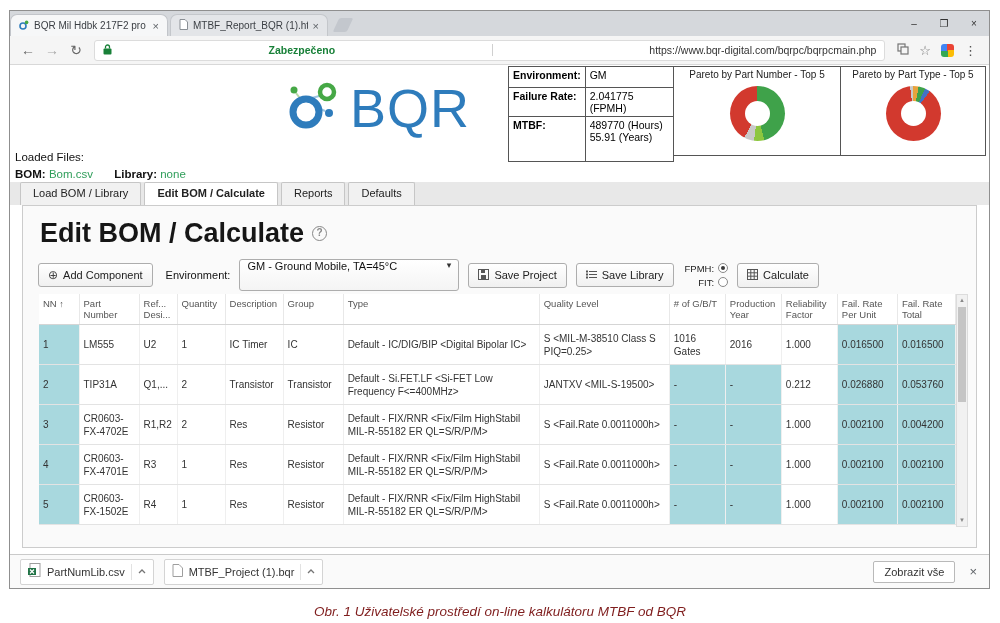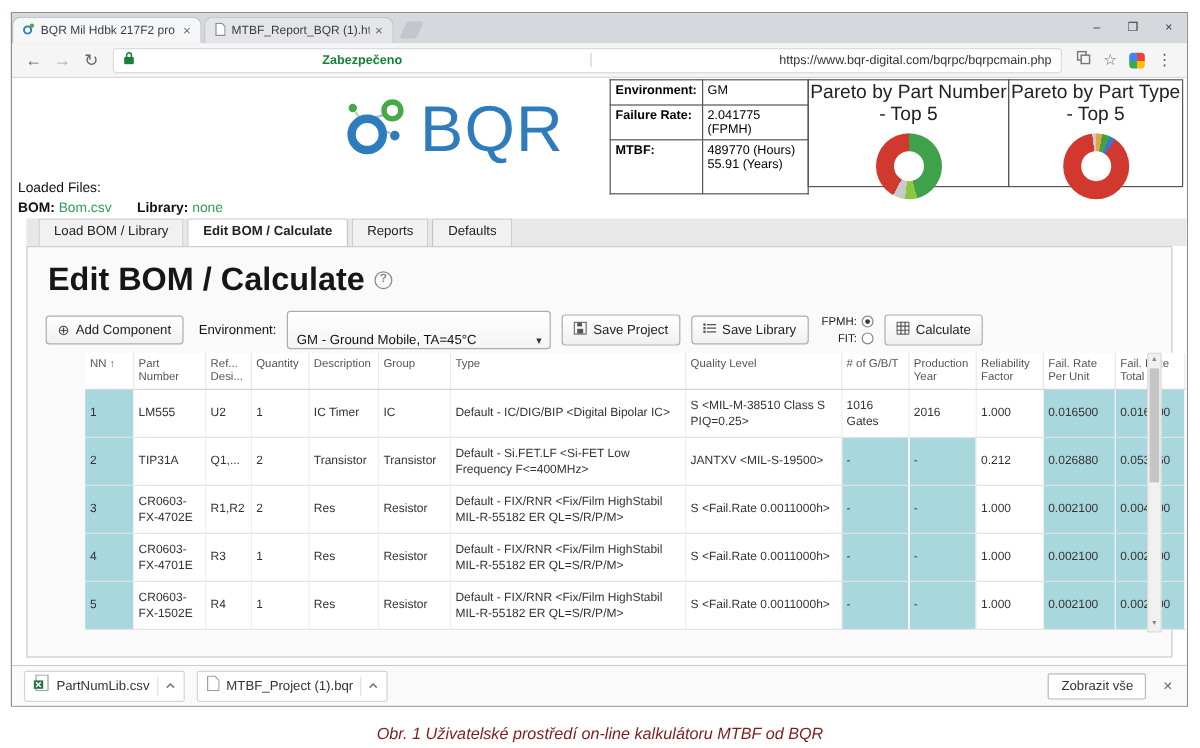--- a/index.html
+++ b/index.html
@@ -46,59 +46,59 @@
 
   .stats { position:absolute; right:3px; top:1px; height:90px; display:flex; }
   .info { border-collapse:collapse; width:166px; font-size:10.5px; }
   .info th, .info td { border:1px solid #555; padding:2px 4px; text-align:left; vertical-align:top; }
   .info th { font-weight:bold; width:72px; }
   .info tr:nth-child(1) th, .info tr:nth-child(1) td { height:21px; }
   .info tr:nth-child(2) th, .info tr:nth-child(2) td { height:24px; }
   .info tr:nth-child(3) th, .info tr:nth-child(3) td { height:45px; }
   .chartbox { width:168px; border:1px solid #555; margin-left:-1px; text-align:center; padding-top:2px; }
   .chartbox.last { width:146px; }
-  .charttitle { font-size:16px; color:#222; }
+  .charttitle { font-size:10px; color:#222; }
   .donut { width:55px; height:55px; border-radius:50%; margin:6px auto 0; position:relative; }
   .donut::after { content:""; position:absolute; inset:15px; background:#fff; border-radius:50%; }
 
   .loaded { position:absolute; left:5px; top:84px; font-size:11.5px; color:#111; line-height:1.45; }
   .loaded b { font-weight:bold; }
   .green { color:#2f9e5a; }
   .lib { margin-left:18px; }
 
-  .ptabs { position:absolute; left:12px; right:0; top:117px; height:23px; background:#e8e8e8;
+  .ptabs { position:absolute; left:0; right:0; top:117px; height:23px; background:#e8e8e8;
            display:flex; align-items:flex-end; padding-left:10px; }
   .ptab { font-size:11px; color:#222; background:#f1f1f1; border:1px solid #c6c6c6; border-bottom:none;
           padding:4px 12px 5px; margin-right:3px; border-radius:2px 2px 0 0; height:23px; }
   .ptab.active { background:#fff; font-weight:bold; position:relative; z-index:2; }
 
   .panel { position:absolute; left:12px; right:12px; top:140px; bottom:6px;
            background:#fafafa; border:1px solid #cccccc; }
   .ptitle { margin:12px 0 10px 17px; display:flex; align-items:center; gap:8px; }
   .ptitle .t { font-size:27px; font-weight:bold; color:#161616; }
   .help { width:15px; height:15px; border:1.5px solid #888; border-radius:50%; color:#888;
           font-size:10px; line-height:12px; text-align:center; font-weight:bold; }
 
   .toolbar { display:flex; align-items:center; gap:9px; margin-left:15px; }
   .btn { display:inline-flex; align-items:center; gap:5px; background:linear-gradient(#ffffff,#f0f0f0);
          border:1px solid #adadad; border-radius:3px; padding:5px 9px; font-size:11px; color:#222;
          font-family:inherit; }
   .plus { color:#444; font-size:12px; line-height:1; }
   .envlabel { font-size:11px; color:#111; margin-left:4px; }
   .select { width:220px; height:32px; border:1px solid #adadad; border-radius:3px;
-            background:linear-gradient(#fff,#f4f4f4); display:flex; align-items:flex-end;
+            background:linear-gradient(#fff,#f4f4f4); display:flex; align-items:flex-start;
             justify-content:space-between; padding:0 7px; font-size:11px; color:#111; }
   .caret { font-size:9px; color:#333; }
   .radios { display:flex; flex-direction:column; gap:3px; font-size:9.5px; color:#222; margin-left:2px; }
   .radiorow { display:flex; align-items:center; gap:4px; justify-content:flex-end; }
   .radio { width:10px; height:10px; border:1px solid #888; border-radius:50%; background:#fff;
            position:relative; display:inline-block; }
   .radio.on::after { content:""; position:absolute; inset:2px; background:#3a3a3a; border-radius:50%; }
 
-  .tablewrap { position:absolute; left:16px; right:8px; top:88px; height:233px;margin-left:32px; }
+  .tablewrap { position:absolute; left:16px; right:8px; top:88px; height:233px; }
   .bom { border-collapse:collapse; table-layout:fixed; background:#fff; width:calc(100% - 12px); }
   .bom th { font-size:9.5px; color:#555; font-weight:normal; text-align:left; padding:4px;
             border-bottom:1px solid #d5d5d5; border-right:1px solid #e8e8e8;
             white-space:pre-line; vertical-align:top; background:#fff; }
   .bom td { font-size:10px; color:#333; padding:4px; border-bottom:1px solid #e3e3e3;
             border-right:1px solid #efefef; vertical-align:middle; background:#fff;
             line-height:1.3; overflow:hidden; }
   .bom td.hl { background:var(--cyan,#a8d8de); }
   .bom tbody tr { height:40px; }
   .sort { color:#555; font-size:9px; }

